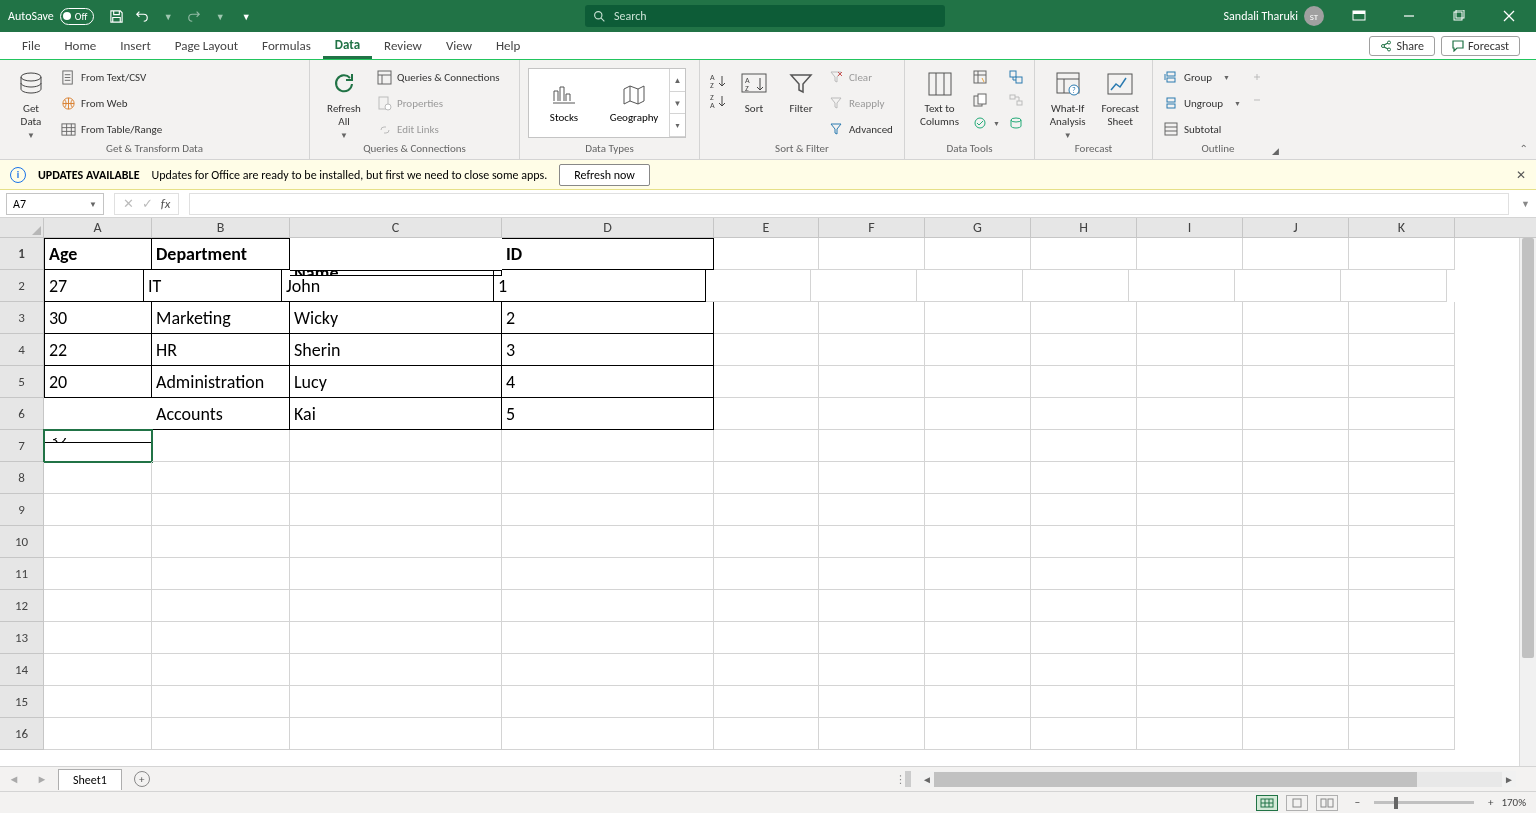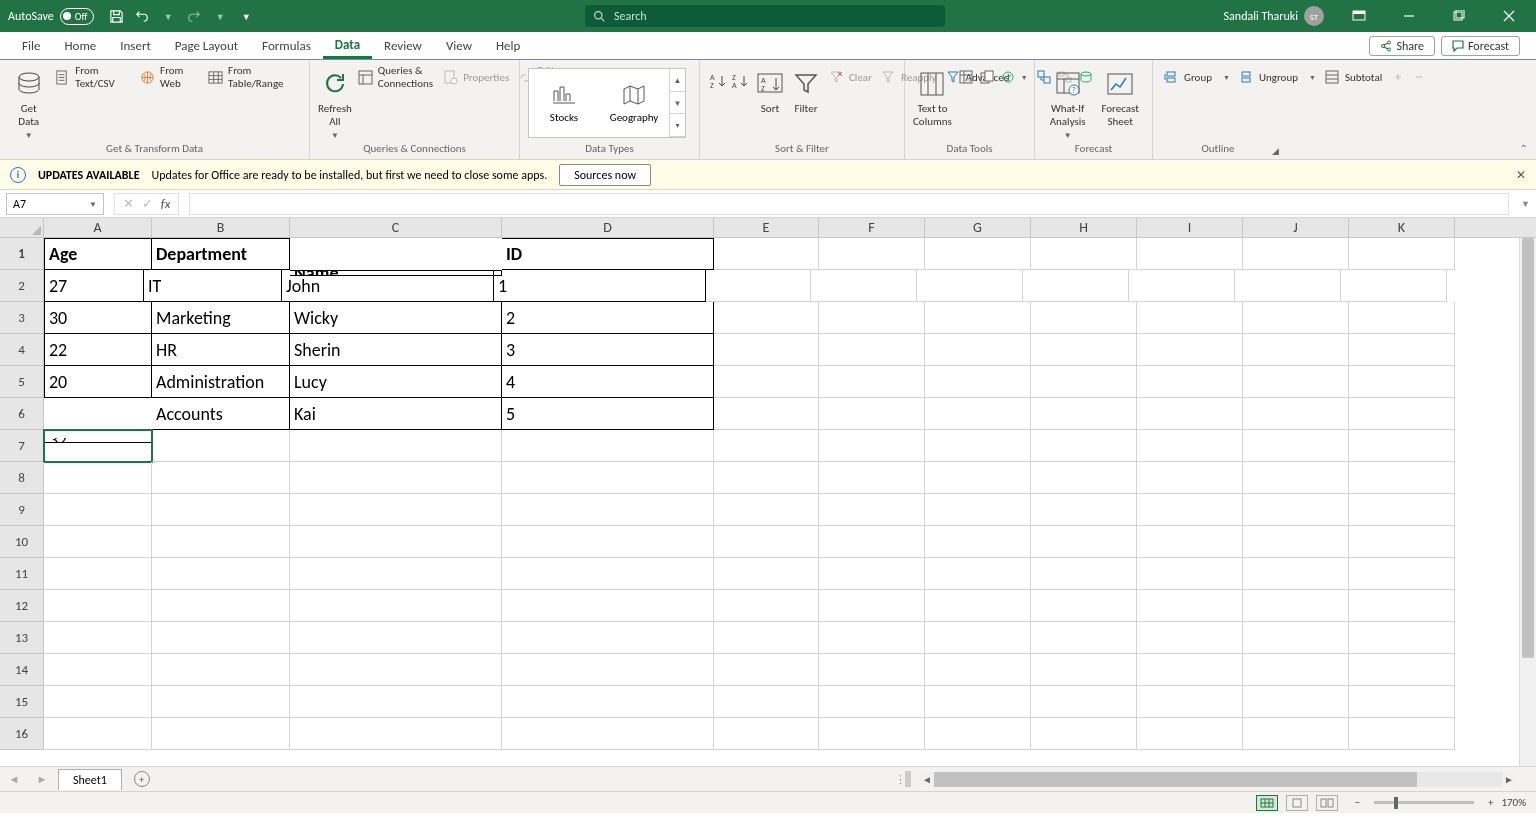--- a/index.html
+++ b/index.html
@@ -26,21 +26,21 @@
 .ribbontabs .right-btns { position:absolute; right:16px; display:flex; gap:6px; }
 .ribbontabs .right-btns .rb { border:1px solid #a0a0a0; border-radius:3px; padding:2px 10px; font-size:12px; color:#333; display:flex; align-items:center; gap:4px;}
 
 
 .ribbon { height:100px; background:#f3f2f1; border-bottom:1px solid #d4d4d4; display:flex; position:relative; }
 .ribgroup { border-right:1px solid #d4d4d4; display:flex; flex-direction:column; padding:4px 8px 0 8px; }
 .ribgroup .body { flex:1; display:flex; align-items:flex-start; gap:4px; }
 .ribgroup .lbl { font-size:11px; color:#666; text-align:center; padding:2px 0 4px 0; }
 .big { display:flex; flex-direction:column; align-items:center; justify-content:center; width:58px; font-size:11px; color:#333; text-align:center; gap:2px; padding-top:4px;}
 .big .icn { width:32px; height:32px; display:flex; align-items:center; justify-content:center; }
-.stack { display:flex; gap:4px; padding-top:2px;}
+.stack { display:flex; flex-direction:column; gap:4px; padding-top:2px;}
 .stack .itm { display:flex; align-items:center; gap:5px; font-size:11px; color:#333; height:22px; padding:0 2px;}
 .stack .itm .sic { width:16px; height:16px; display:flex; align-items:center; justify-content:center; }
 .stack .itm.dim { color:#9a9a9a; }
 .dtgallery { display:flex; border:1px solid #c4c4c4; background:#fff; height:70px; }
 .dtgallery .dt { width:70px; display:flex; flex-direction:column; align-items:center; justify-content:center; font-size:11px; gap:4px; }
 .dtgallery .scroll { width:16px; display:flex; flex-direction:column; border-left:1px solid #d4d4d4;}
 .dtgallery .scroll div { flex:1; display:flex; align-items:center; justify-content:center; border-bottom:1px solid #d4d4d4; font-size:8px; color:#666;}
 .ribbon .collapse { position:absolute; right:8px; bottom:4px; font-size:10px; color:#666; }
 .dialog-launcher { font-size:9px; color:#666; padding:0 2px; cursor:pointer; position:absolute; right:2px; bottom:3px; }
 .ribgroup { position:relative; }
@@ -537,21 +537,21 @@
     <div class="lbl">Outline</div>
     <span class="dialog-launcher">◢</span>
   </div>
   <span class="collapse">⌃</span>
 </div>
 
 <div class="msgbar">
   <span class="info-ic">i</span>
   <span style="font-weight:600">UPDATES AVAILABLE</span>
   <span>Updates for Office are ready to be installed, but first we need to close some apps.</span>
-  <button class="btn">Sources now</button>
+  <button class="btn">Refresh now</button>
   <span class="close">✕</span>
 </div>
 
 <div class="formulabar">
   <div class="namebox">
       <span>A7</span>
       <span class="dd">▼</span>
     </div>
   <div class="fb-btns">
     <span>✕</span>

